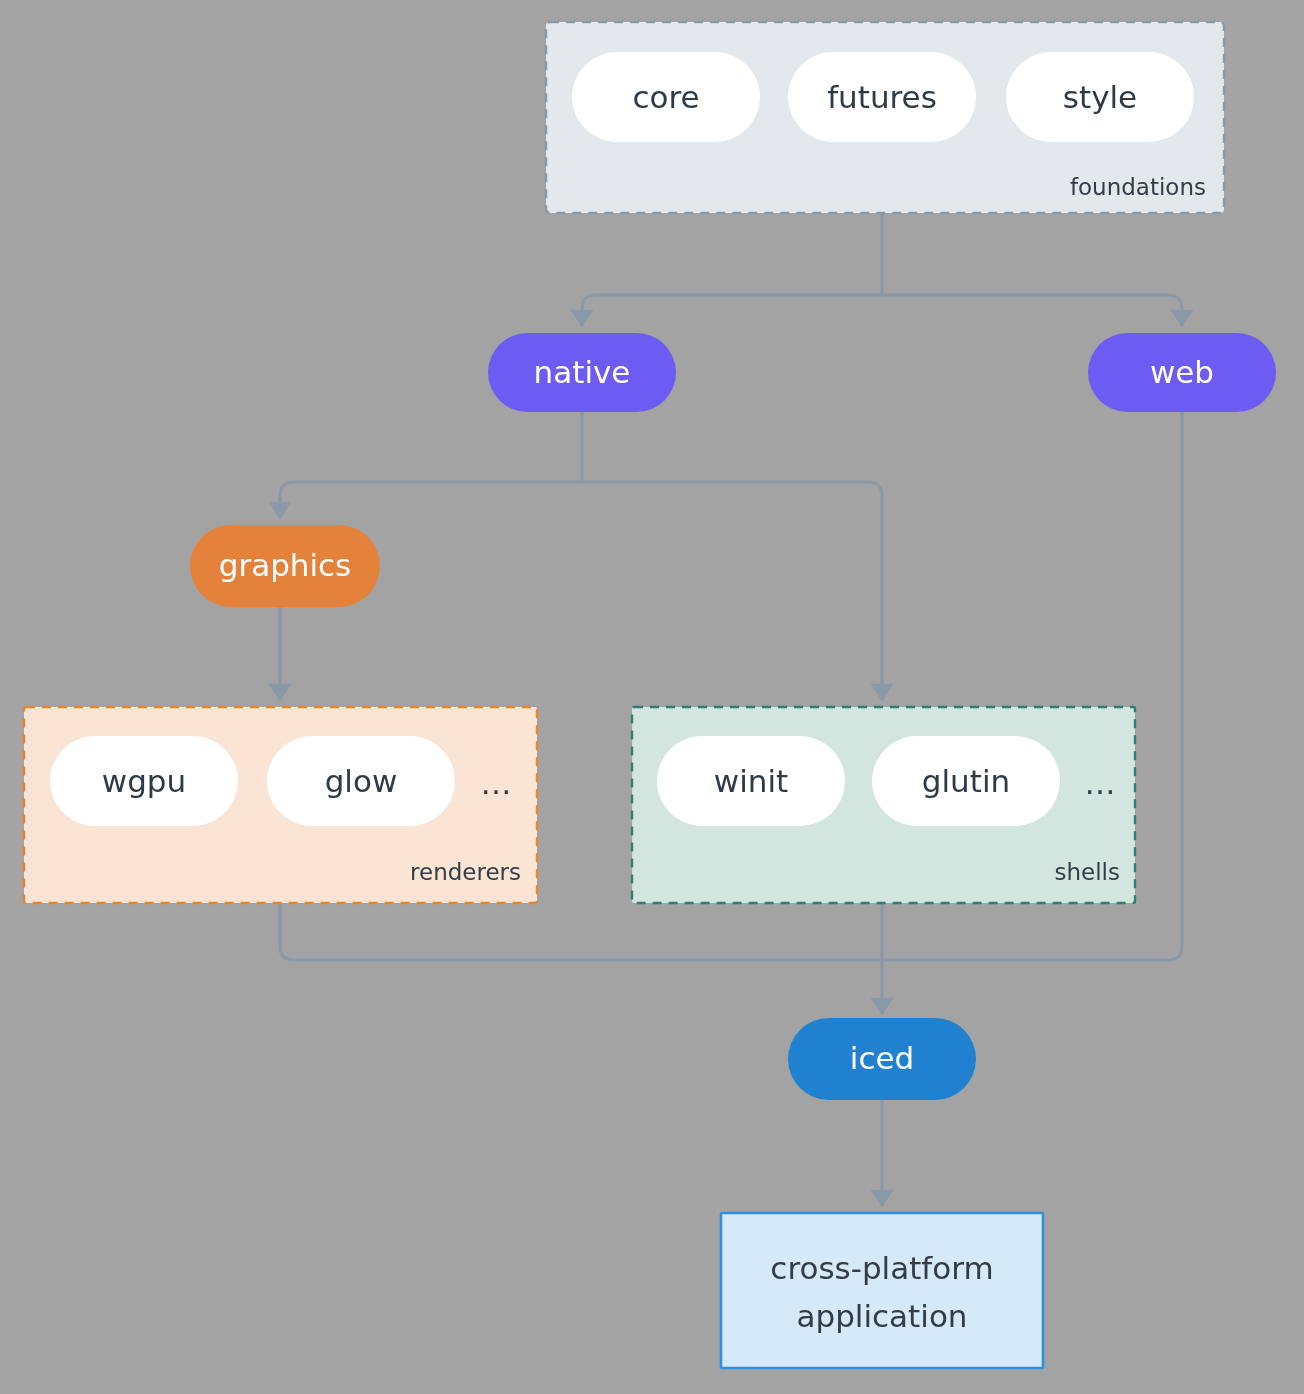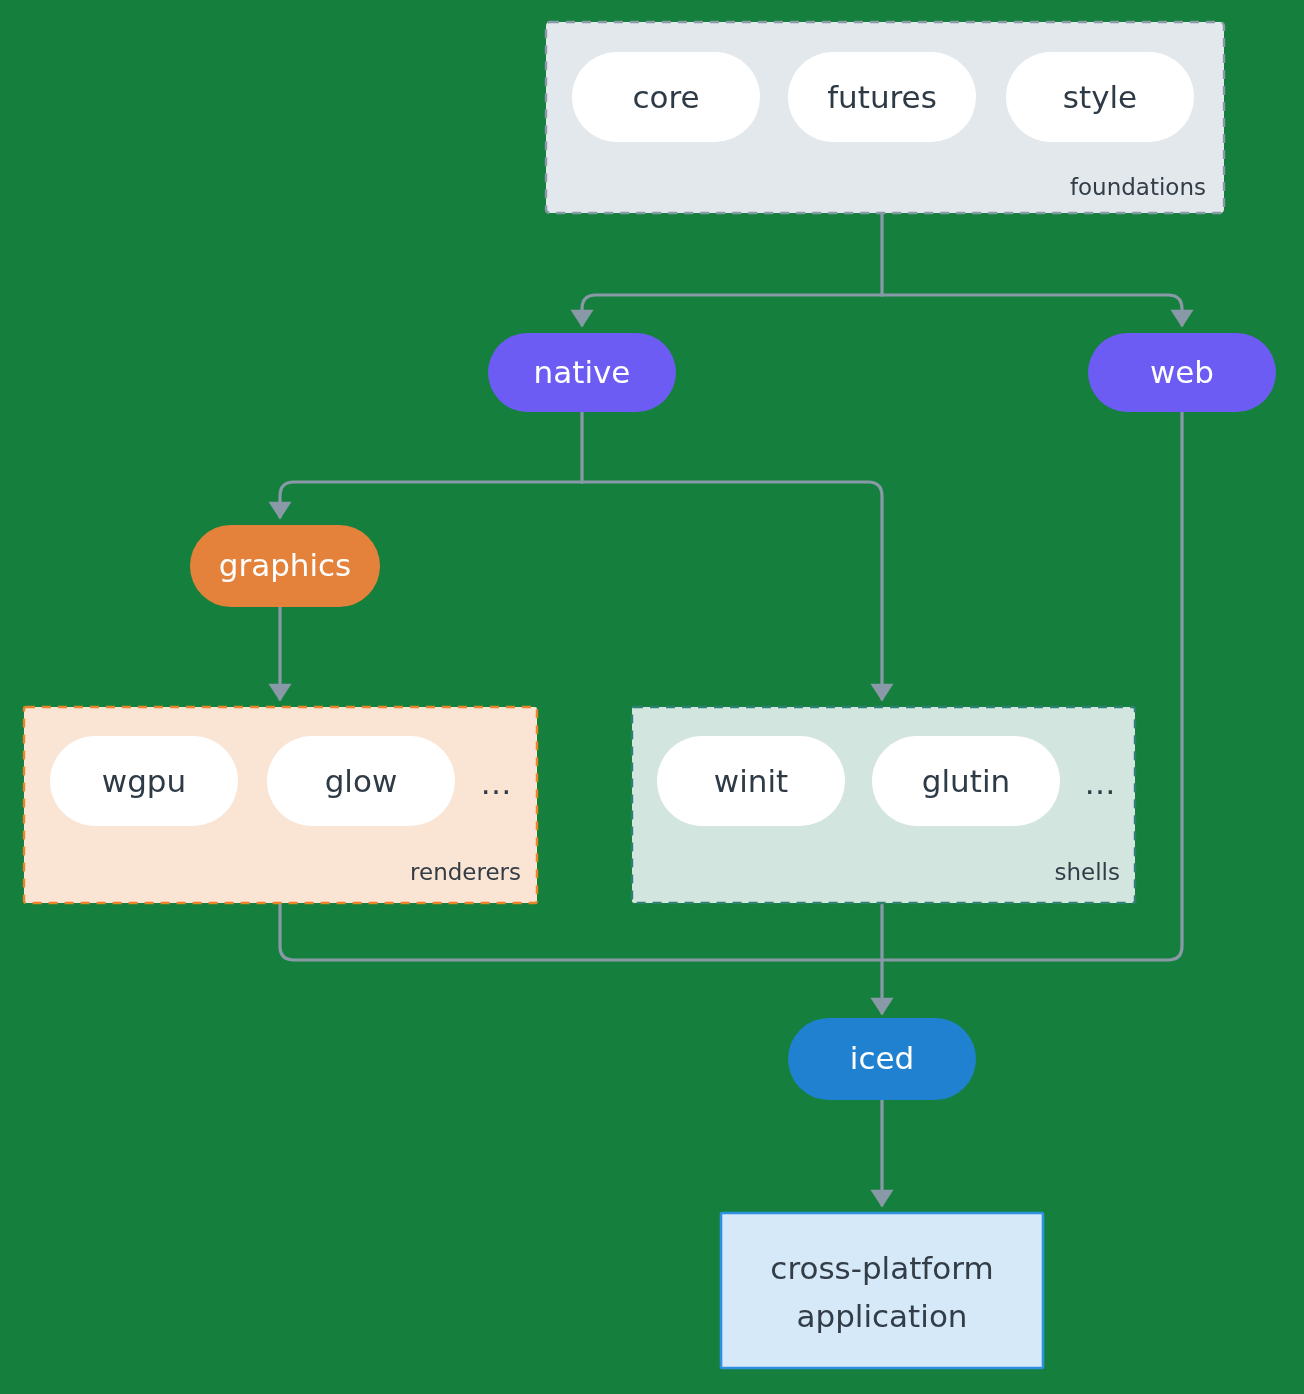--- a/index.html
+++ b/index.html
@@ -7,21 +7,21 @@
     padding: 0;
     background: #000000;
   }
   body {
     font-family: "DejaVu Sans", "Liberation Sans", sans-serif;
   }
   #diagram-root {
     position: relative;
     width: 1304px;
     height: 1394px;
-    background: #15803d;
+    background: #a3a3a3;
     overflow: hidden;
     text-align: right;
   }
   svg.canvas {
     position: absolute;
     top: 0;
     left: 0;
     width: 1304px;
     height: 1394px;
   }

